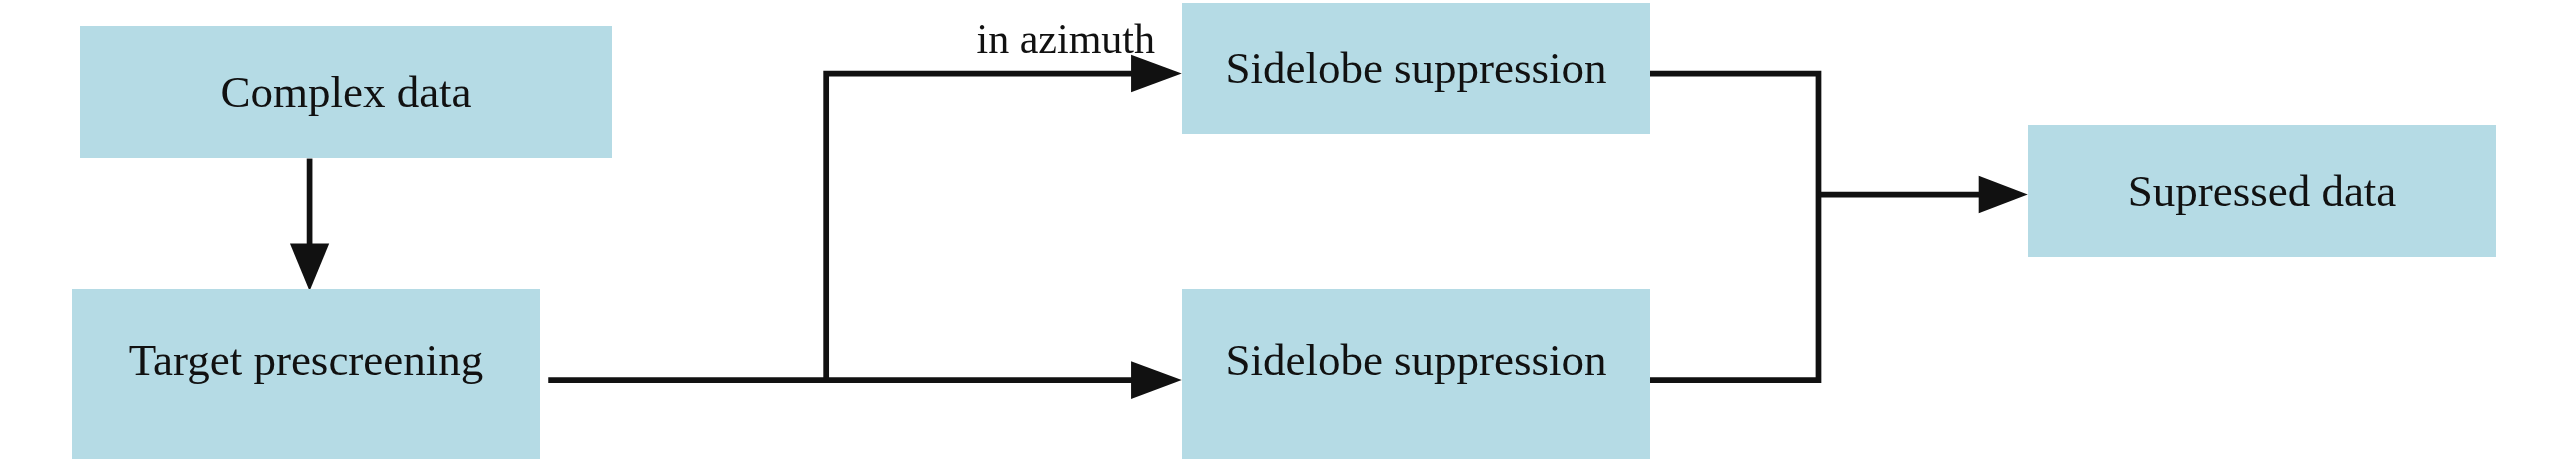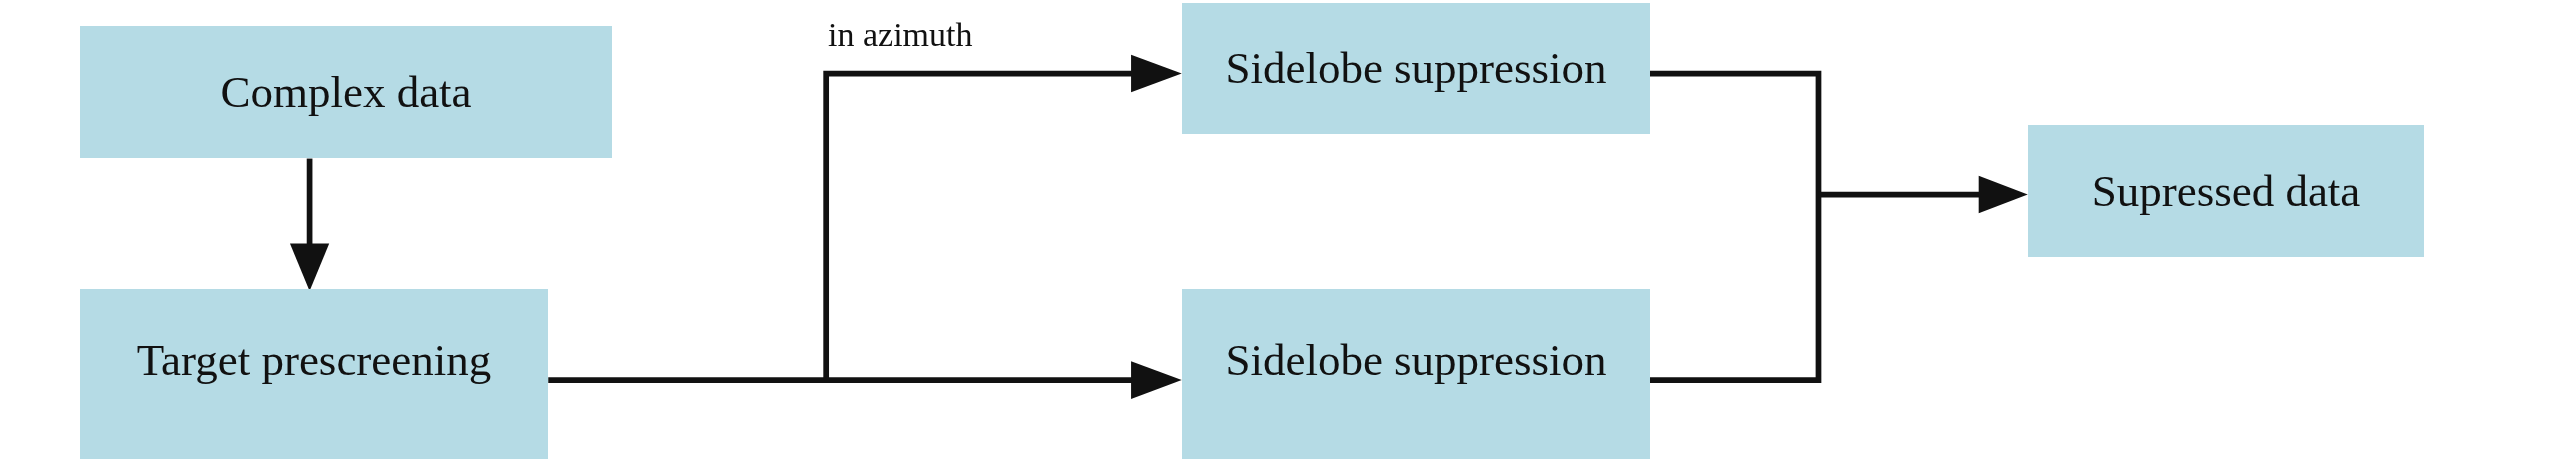--- a/index.html
+++ b/index.html
@@ -18,28 +18,28 @@
   .node{
     position:absolute;
     background:var(--node-fill);
     color:var(--text-color);
     display:flex;align-items:center;justify-content:center;
     font-size:45px;line-height:1;white-space:nowrap;
   }
   .node.tall{padding-bottom:28px;box-sizing:border-box;}
   .edge-label{
     position:absolute;color:var(--text-color);
-    font-size:34px;line-height:1;white-space:nowrap;
-    text-align:left;
+    font-size:42px;line-height:1;white-space:nowrap;
+    text-align:right;
   }
   #node-complex-data      {left:80px;  top:26px;  width:532px; height:132px;}
-  #node-target-prescreening{left:80px; top:289px; width:468px; height:170px;}
+  #node-target-prescreening{left:72px; top:289px; width:468px; height:170px;}
   #node-sidelobe-azimuth  {left:1182px;top:3.3px;   width:468px; height:131px;}
   #node-sidelobe-distance {left:1182px;top:289px; width:468px; height:170px;}
-  #node-suppressed-data   {left:2028px;top:125px; width:396px; height:132px;}
+  #node-suppressed-data   {left:2028px;top:125px; width:468px; height:132px;}
   #label-in-azimuth {left:828px;top:18px; width:327px;}
   #label-in-distance{left:834px;top:399px;width:327px;}
   #label-min        {left:1820px;top:139px;width:164px;}
   svg.wires{position:absolute;left:0;top:0;}
   .wire{stroke:var(--line-color);stroke-width:7;fill:none;stroke-linejoin:miter;}
   .head{fill:var(--line-color);stroke:none;}
 </style>
 </head>
 <body>
 

